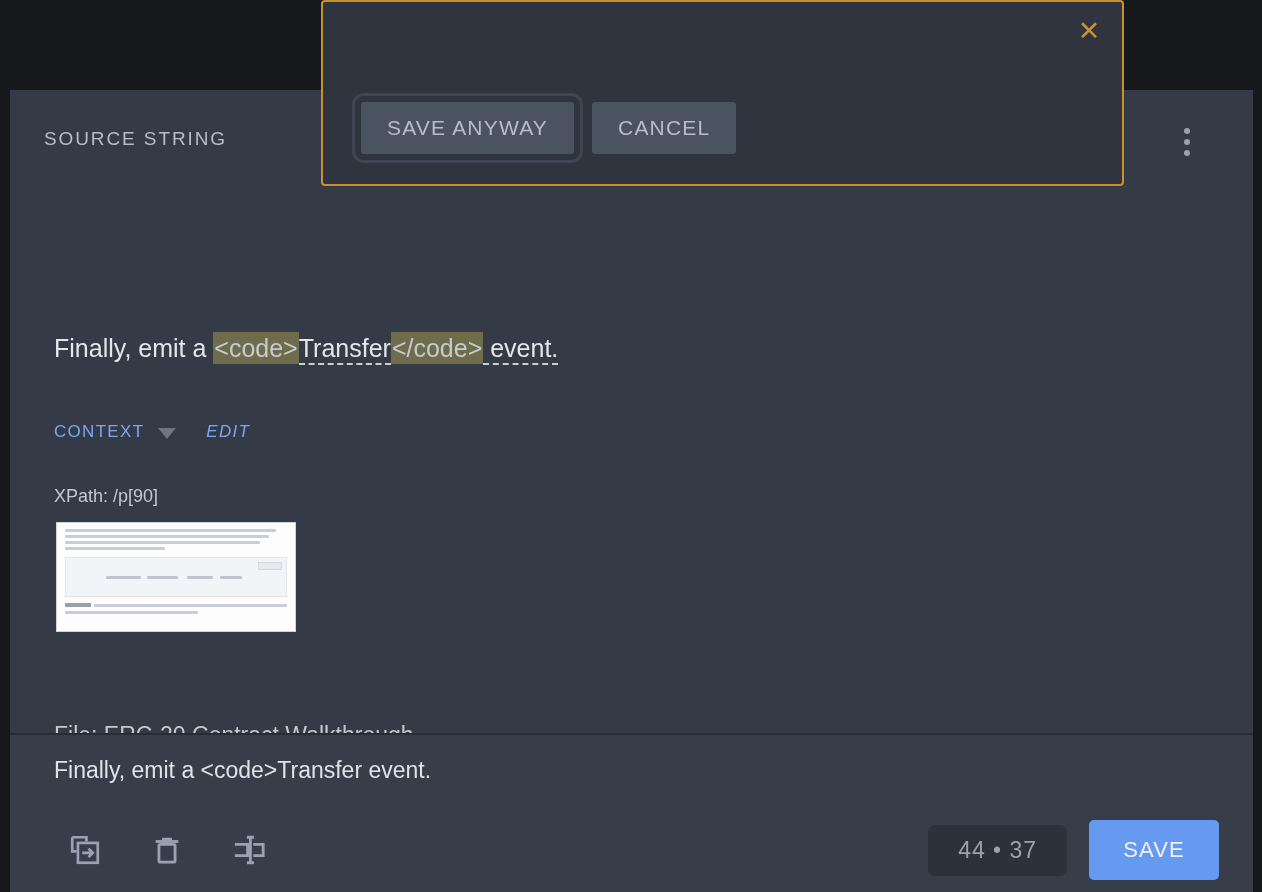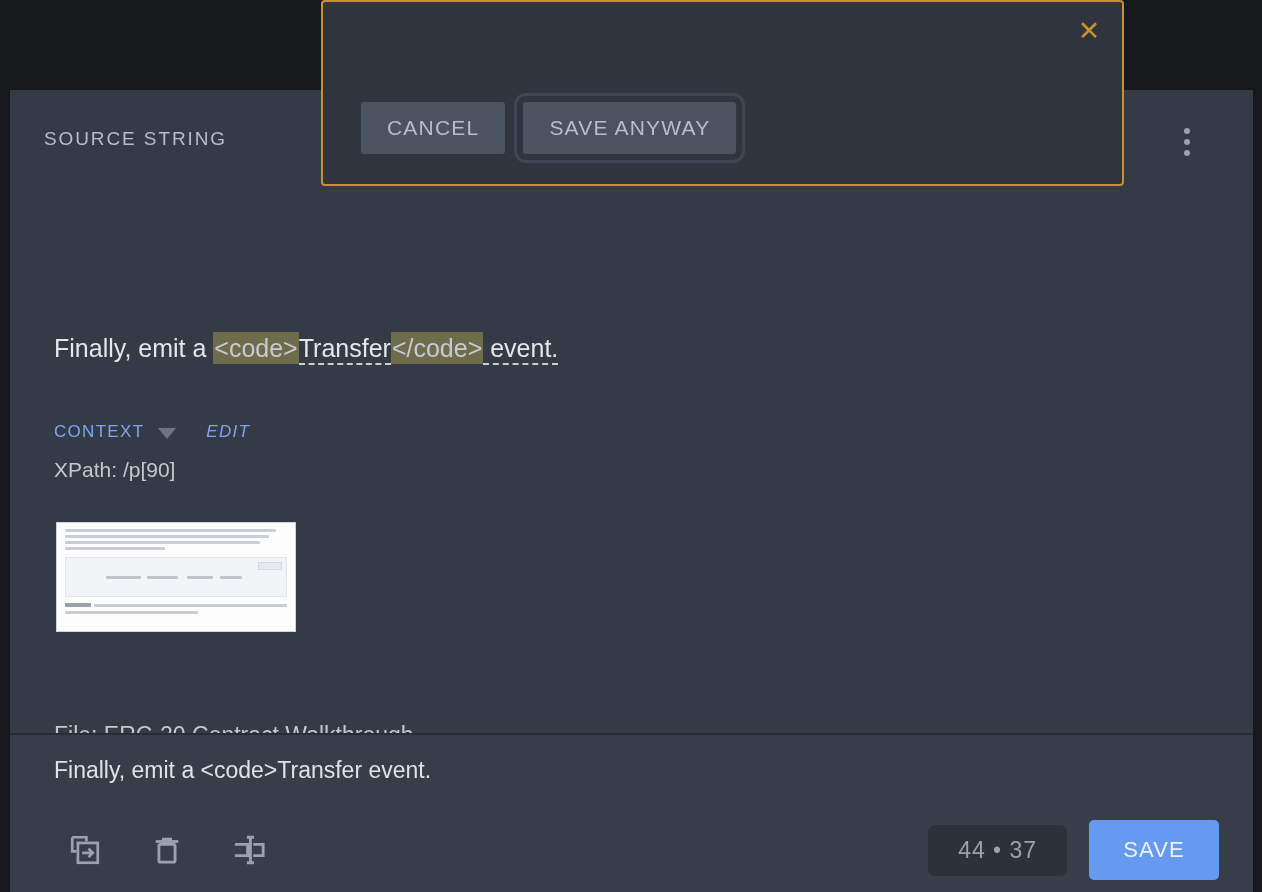--- a/index.html
+++ b/index.html
@@ -105,22 +105,22 @@
     width: 0; height: 0;
     border-left: 9px solid transparent;
     border-right: 9px solid transparent;
     border-top: 11px solid #6d7582;
     margin-top: 2px;
     cursor: pointer;
   }
 
   .xpath-text {
     position: absolute;
-    left: 44px; top: 252px;
-    font-size: 21px;
+    left: 44px; top: 280px;
+    font-size: 18px;
     color: #c3c8d1;
     white-space: nowrap;
   }
 
   
   .thumb-wrap {
     position: absolute;
     left: 46px; top: 316px;
     width: 240px; height: 110px;
     background: #fdfdfd;
@@ -416,18 +416,18 @@
       </div>
     </div>
 
   </div>
 
   <div class="warn-dialog">
     <div class="warn-close">✕</div>
 
 
     <div class="warn-actions">
+      <button class="warn-btn focused">SAVE ANYWAY</button>
       <button class="warn-btn">CANCEL</button>
-      <button class="warn-btn focused">SAVE ANYWAY</button>
     </div>
   </div>
 
 </div>
 
 </body></html>

